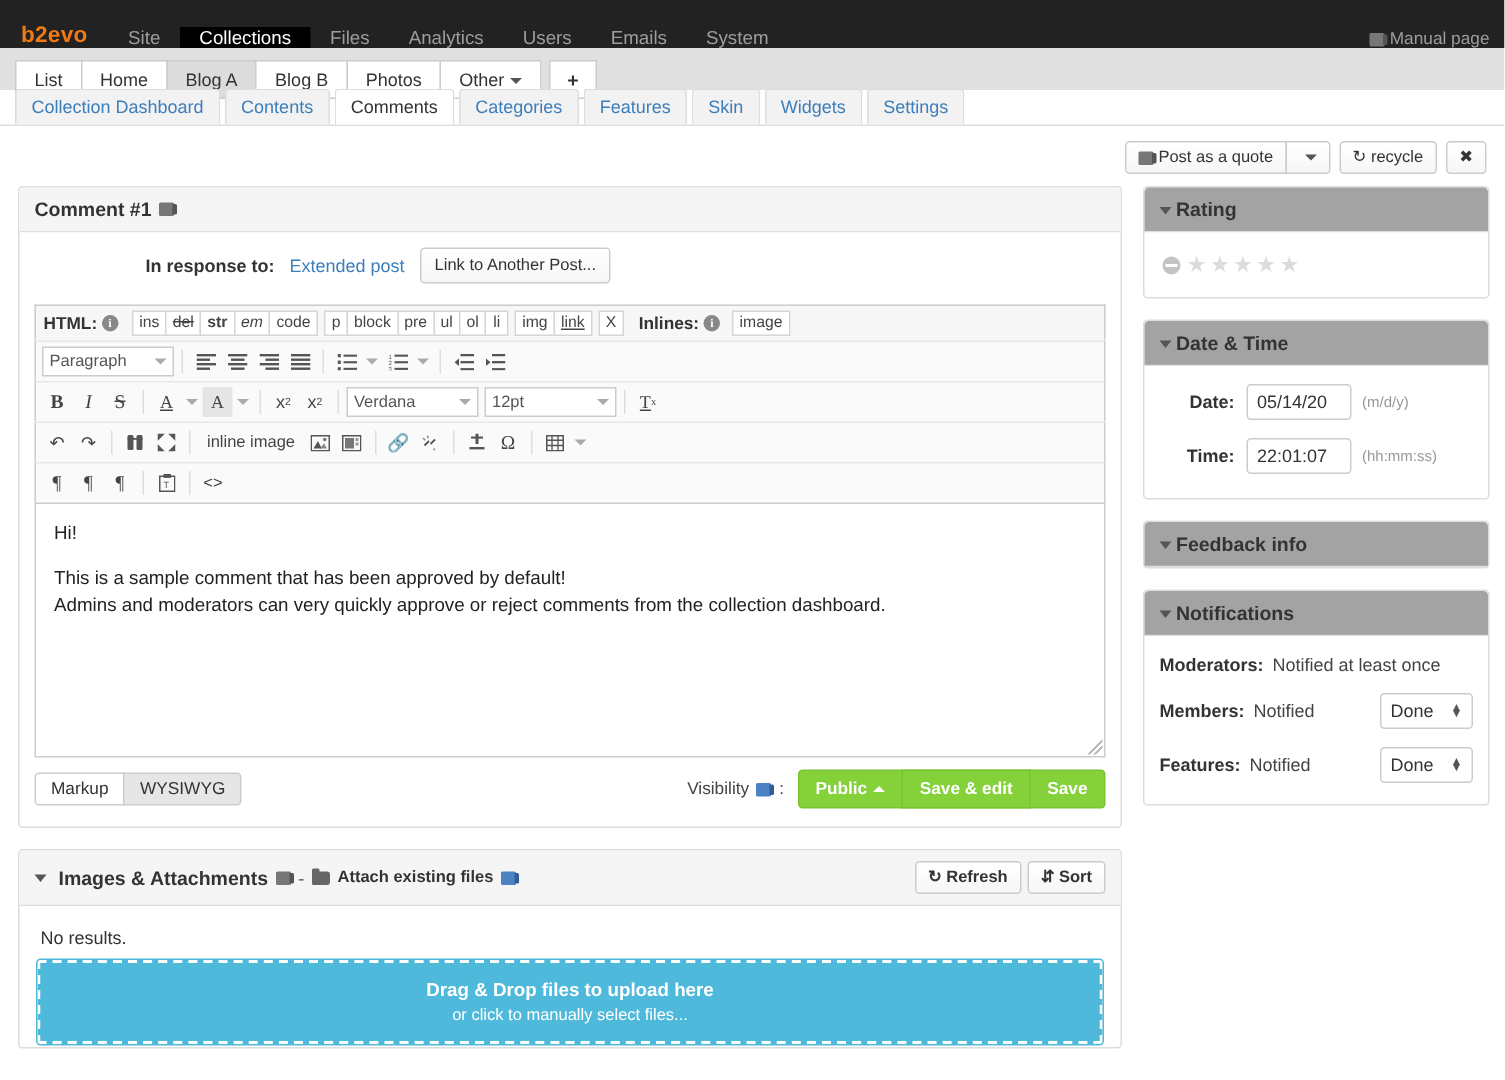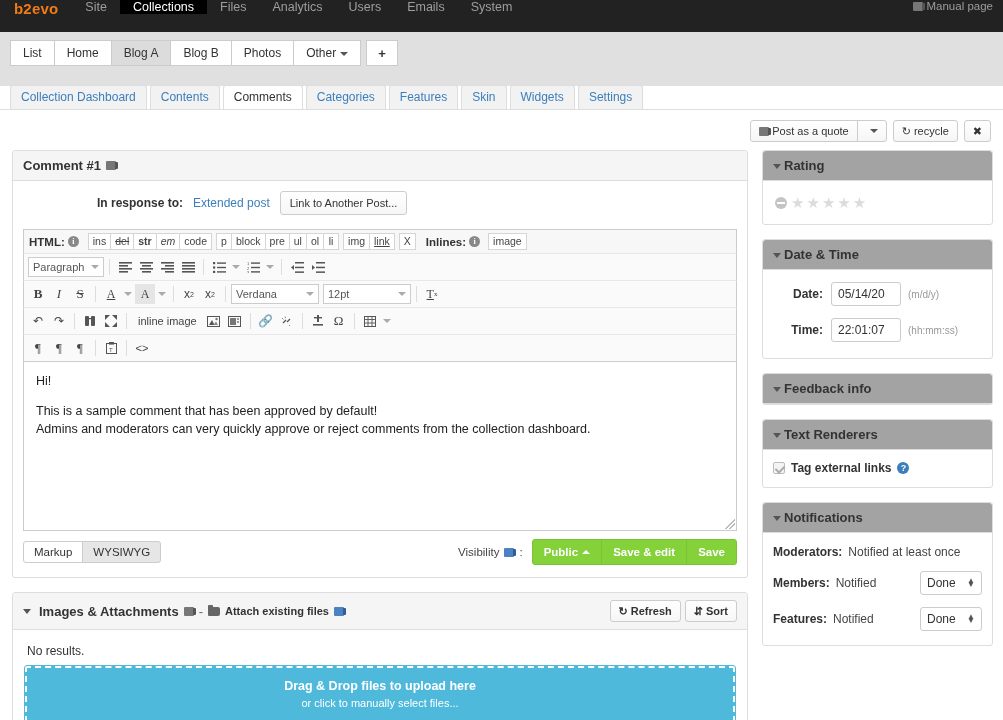--- a/index.html
+++ b/index.html
@@ -11,21 +11,21 @@
     font-size: 12px;
     color: #333;
     overflow: hidden;
   }
 
   
   .topnav {
     height: 32px;
     background: #222;
     display: flex;
-    align-items: flex-start;
+    align-items: flex-end;
     position: relative;
   }
   .brand {
     color: #f07a16;
     font-size: 15px;
     font-weight: bold;
     padding: 0 14px;
     display: flex; align-items: center;
     letter-spacing: .2px;
   }
@@ -55,21 +55,21 @@
     color: #9d9d9d;
     font-size: 11.5px;
     gap: 4px;
     cursor: pointer;
   }
 
   
   .coll-bar {
     background: #e0e0e0;
     padding: 8px 10px 0 10px;
-    height: 54px;
+    height: 28px;
     display: flex;
     align-items: flex-start;
     gap: 0;
   }
   .coll-tab {
     background: #fff;
     border: 1px solid #ccc;
     margin-right: -1px;
     padding: 5px 12px;
     font-size: 12px;
@@ -570,21 +570,21 @@
             <span class="qtbtn">X</span>
             <span class="qtsep"></span>
             <span class="qtlabel" style="margin-left:6px;">
               <span>Inlines:</span>
               <span class="info-i">i</span>
             </span>
             <span class="qtbtn" style="margin-left:4px;">image</span>
           </div>
 
           <div class="wbar r2">
-            <div class="wsel" style="width:76px;text-align:right;">
+            <div class="wsel" style="width:88px;text-align:right;">
               <span>Paragraph</span>
                 <span class="caret-dn"></span>
             </div>
             <span class="wsep"></span>
             <span class="wbtn">
                 <svg width="13" height="11" viewBox="0 0 13 11">
                   <g fill="#555">
                     <rect y="0" width="13" height="1.6"></rect>
                     <rect y="3" width="9" height="1.6"></rect>
                     <rect y="6" width="13" height="1.6"></rect>
@@ -904,32 +904,20 @@
           </div>
         </div>
       </div>
 
       <div class="panel">
         <div class="side-head">
           <span class="tri"></span><span>Feedback info</span>
         </div>
       </div>
 
-      <div class="panel">
-        <div class="side-head">
-          <span class="tri"></span><span>Text Renderers</span>
-        </div>
-        <div class="panel-body" style="padding:11px 10px 12px 10px;">
-          <label class="chkrow">
-            <span class="chk"></span>
-            <span>Tag external links</span>
-            <span class="help-q">?</span>
-          </label>
-        </div>
-      </div>
 
       <div class="panel">
         <div class="side-head">
           <span class="tri"></span><span>Notifications</span>
         </div>
         <div class="panel-body" style="padding:12px 10px 2px 10px;">
           <div class="nrow">
             <span class="nlabel">Moderators:</span>
             <span class="nval">Notified at least once</span>
           </div>

